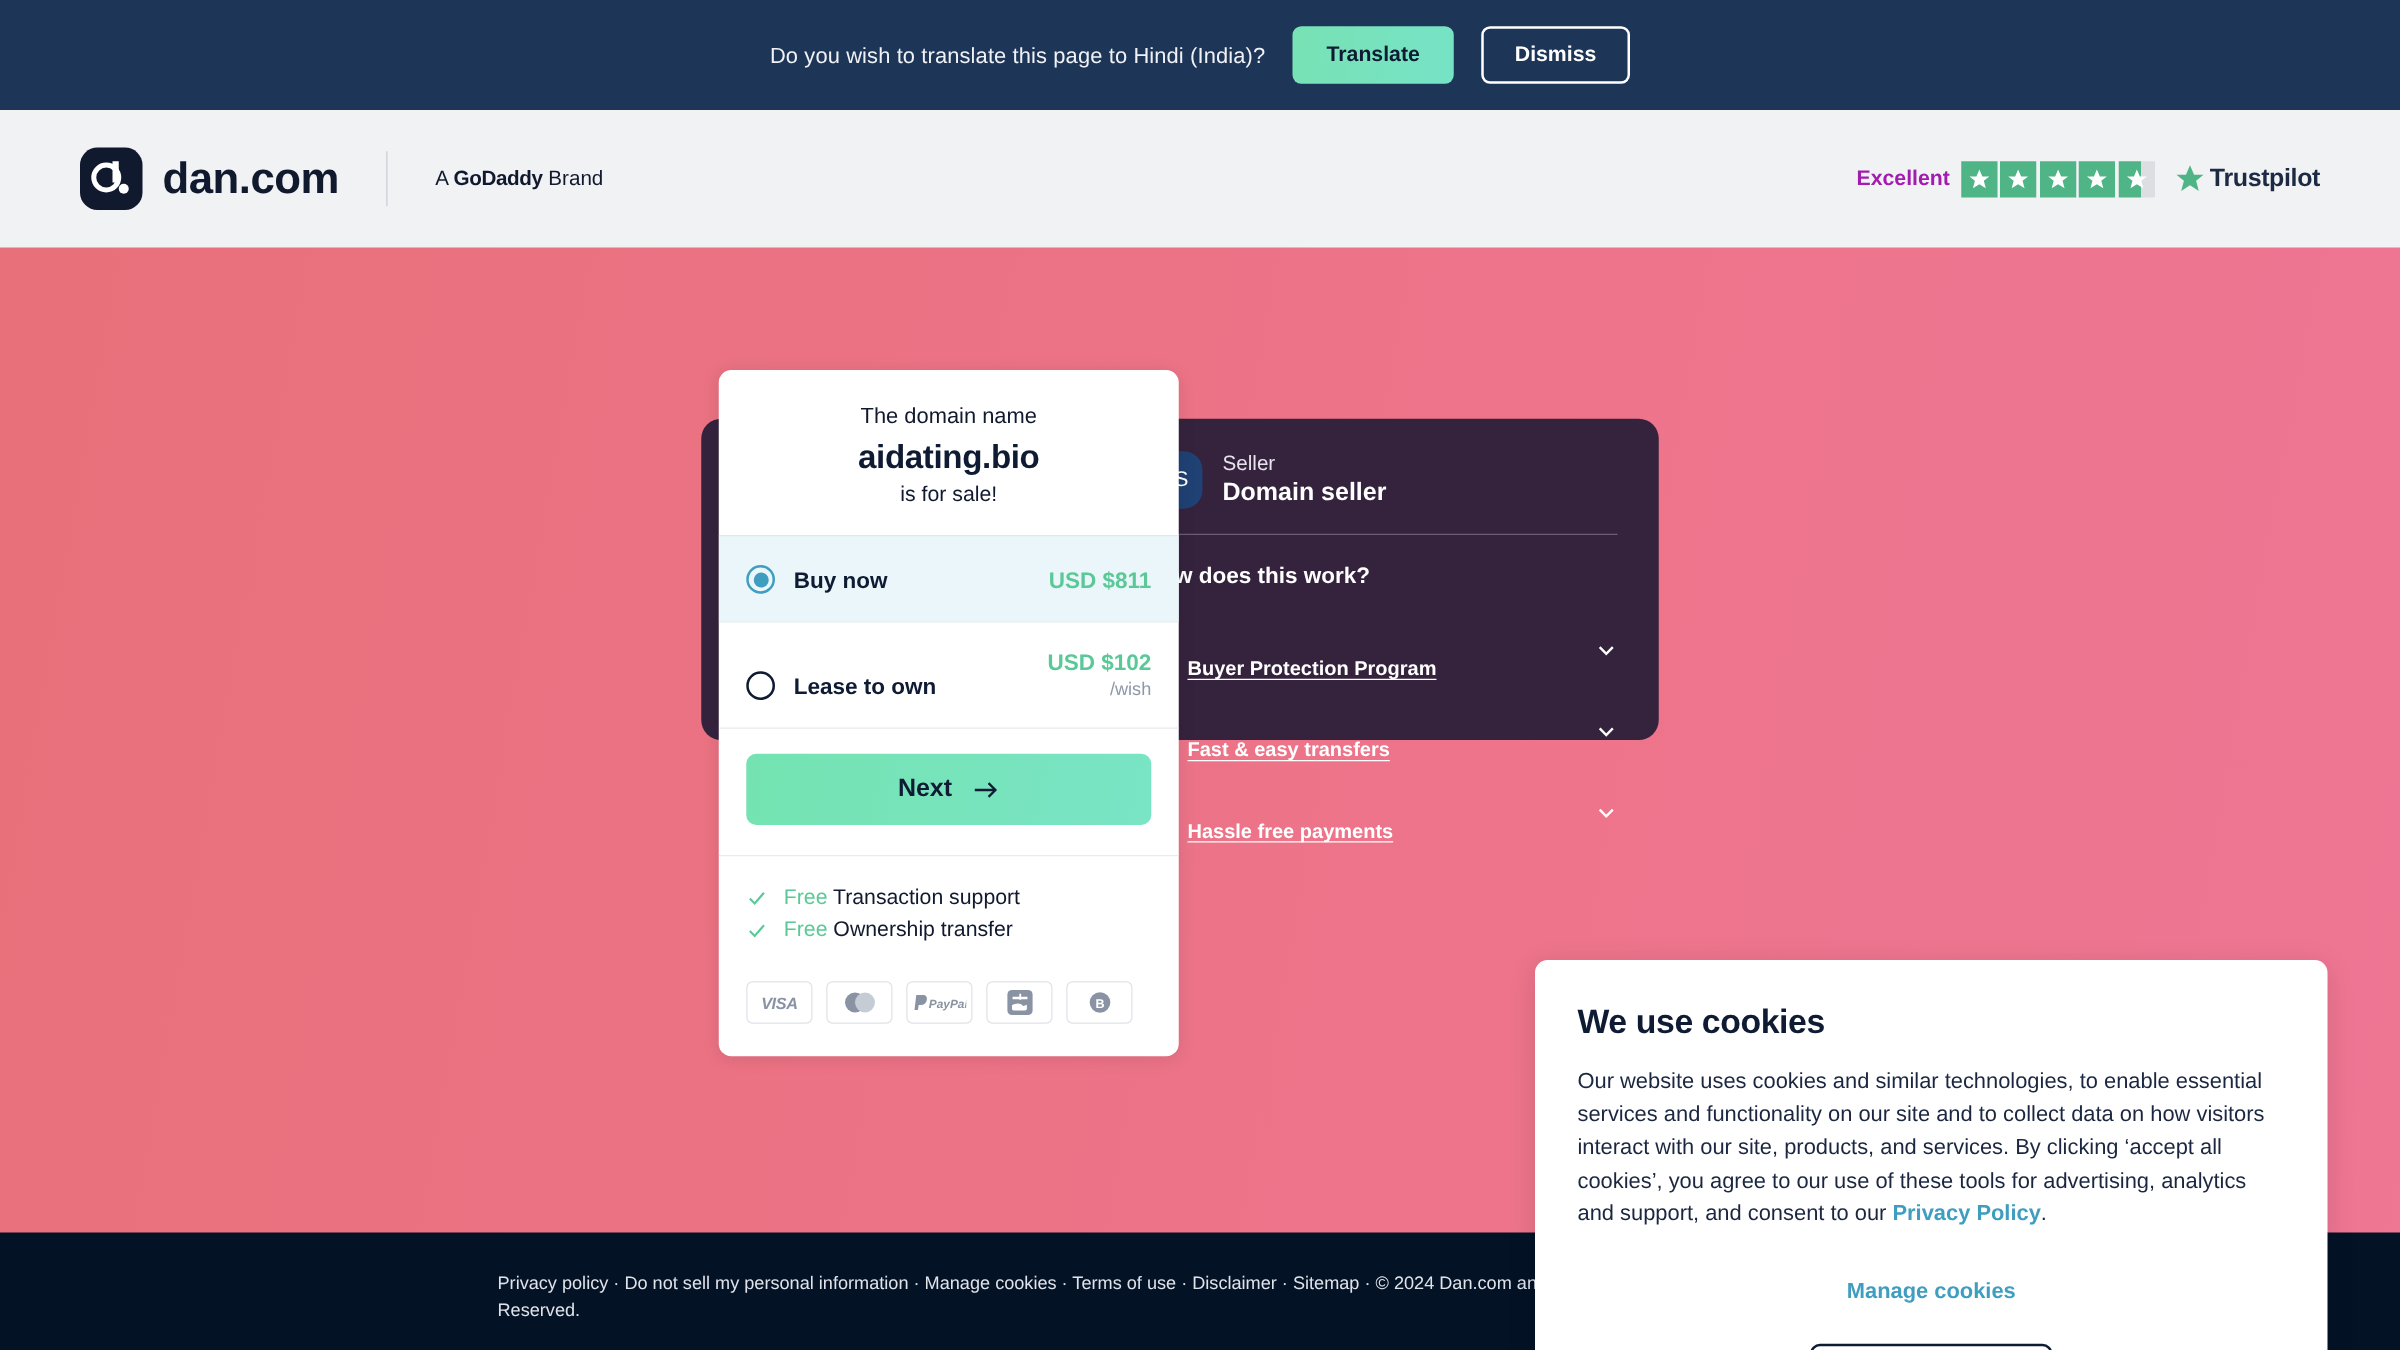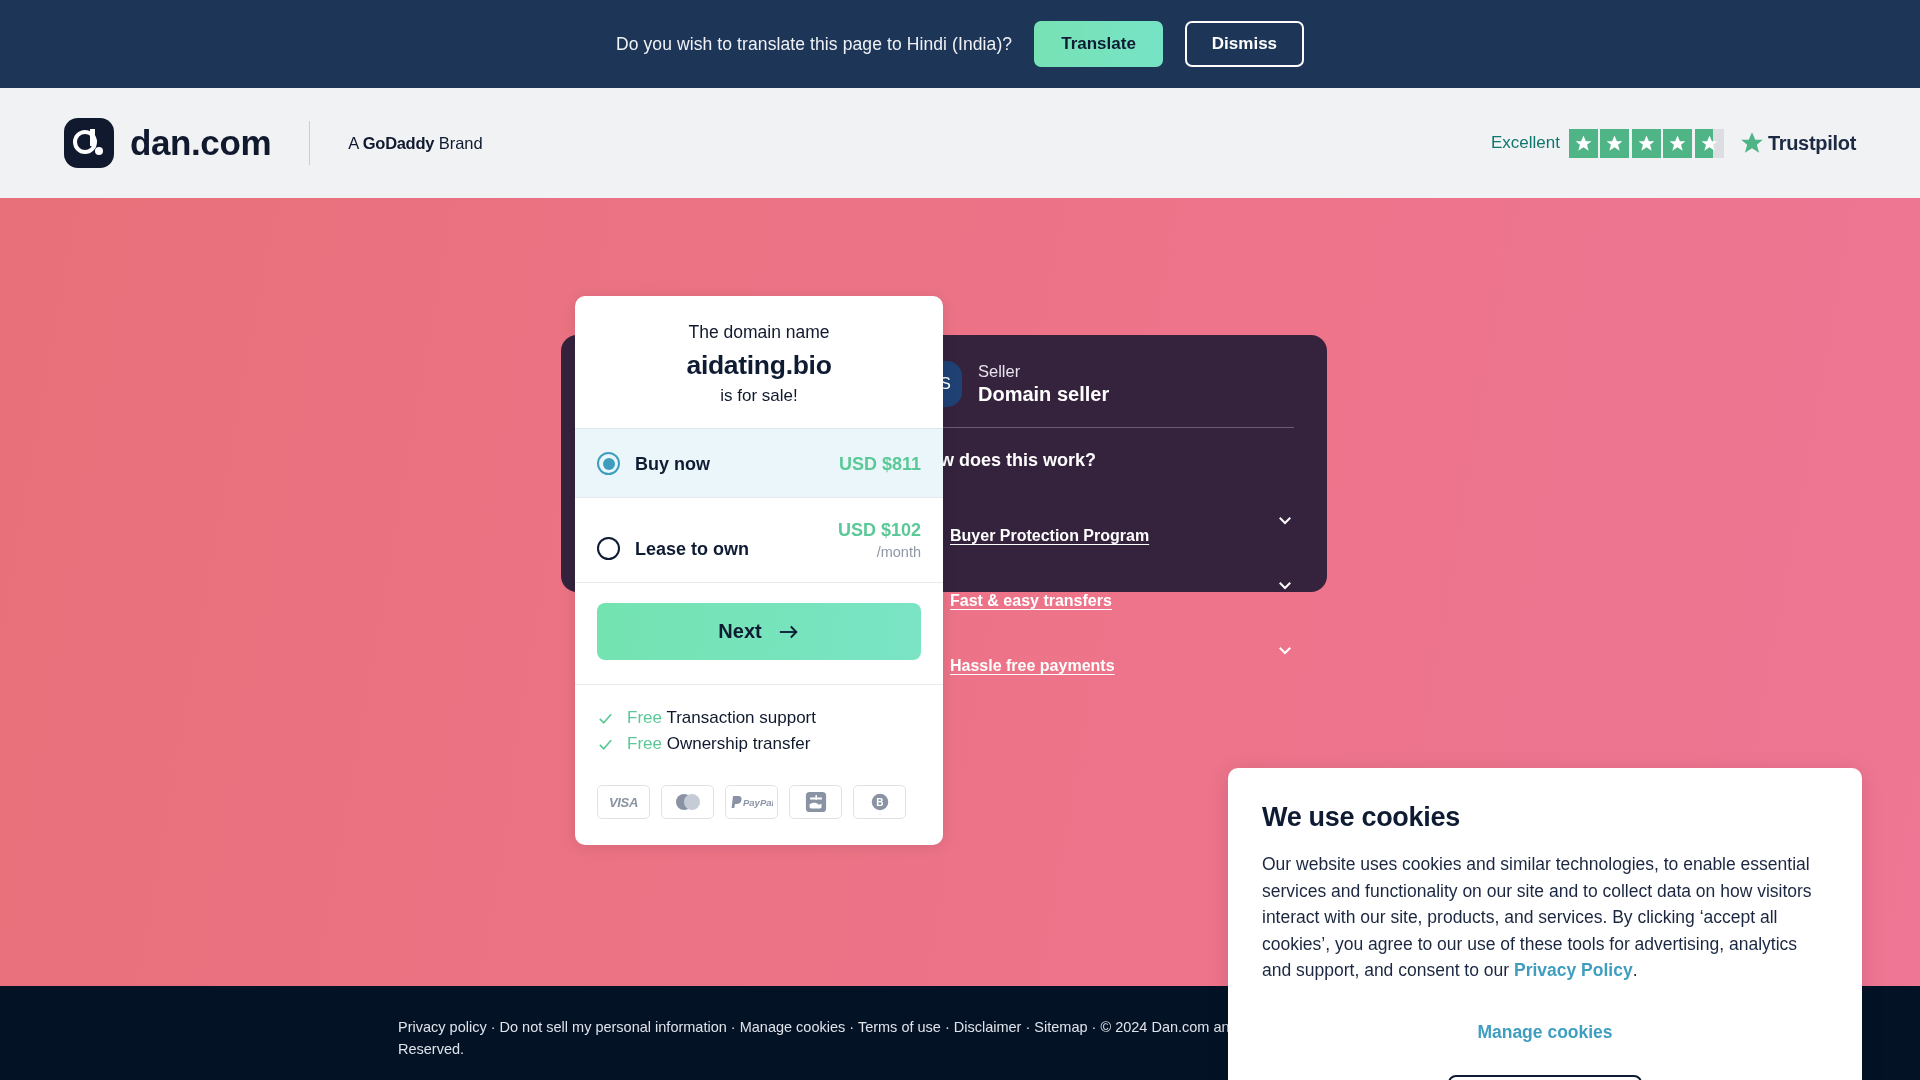--- a/index.html
+++ b/index.html
@@ -85,21 +85,21 @@
   .brand-sep {
     width: 1px; height: 44px; background: #c9cdd4; margin: 0 22px;
   }
   .brand-sub { font-size: 16.5px; color: #10192e; }
   .brand-sub .gd { font-weight: 800; letter-spacing: -.3px; }
 
   .trust {
     margin-left: auto;
     display: flex; align-items: center; gap: 9px;
   }
-  .trust-label { font-size: 17px; font-weight: 400; color: #0f766e; text-align: center; }
+  .trust-label { font-size: 17px; font-weight: 700; color: #a21caf; text-align: center; }
   .trust-stars { display: flex; gap: 2.5px; }
   .tstar {
     width: 29px; height: 29px; background: #4fb486;
     display: flex; align-items: center; justify-content: center;
   }
   .tstar.half { background: linear-gradient(to right, #4fb486 0 62%, #dcdee2 62% 100%); }
   .tstar svg { width: 19px; height: 19px; display:block; }
   .trust-brand { display: flex; align-items: center; gap: 3px; margin-left: 6px; }
   .trust-brand svg { width: 26px; height: 26px; }
   .trust-brand span { font-size: 20px; font-weight: 700; color: #1d2a44; letter-spacing: -.3px; }
@@ -408,21 +408,21 @@
         <span class="opt-price">
           <span class="price-main">USD $811</span>
         </span>
       </div>
 
       <div class="opt">
         <span class="radio"></span>
         <span class="opt-label">Lease to own</span>
         <span class="opt-price">
           <div class="price-main">USD $102</div>
-          <div class="price-sub">/month</div>
+          <div class="price-sub">/wish</div>
         </span>
       </div>
 
       <div class="next-wrap">
         <button class="btn-next">
           <span>Next</span>
           <svg viewBox="0 0 24 18" fill="none" stroke="#0e1b33" stroke-width="2">
               <line x1="2" y1="9" x2="20" y2="9"></line>
               <polyline points="14,3 20,9 14,15"></polyline>
             </svg>

